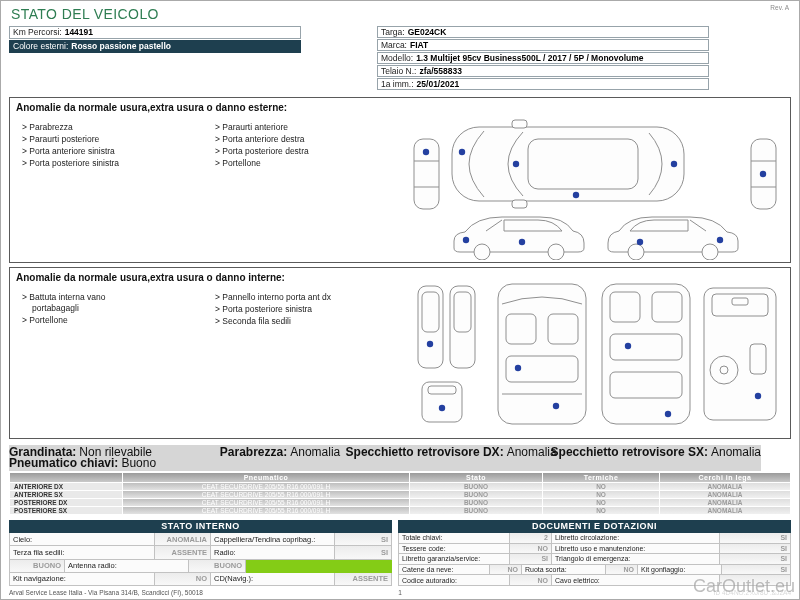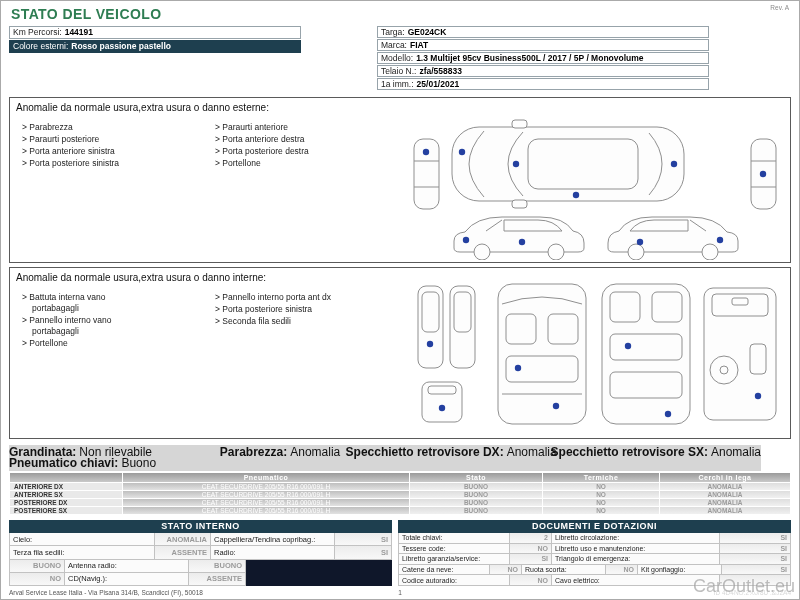--- a/index.html
+++ b/index.html
@@ -1,34 +1,34 @@
 <!DOCTYPE html>
 <html style="--title_green: #2e7d52; --bar_dark: #1e3f4f; --marker_blue: #2440a0; --band_gray: #d6d6d6;"><head>
 <meta charset="utf-8">
 <style>
   *{box-sizing:border-box;margin:0;padding:0}
   body{margin:0;background:#9a9a9a;font-family:"Liberation Sans",sans-serif}
   .page{position:relative;width:800px;height:600px;background:#fff;border:1px solid #aaa;overflow:hidden;margin:0 auto}
 
-  .doc-title{position:absolute;top:5px;left:10px;font-size:14px;font-weight:bold;letter-spacing:.4px;color:var(--title_green,#2e7d52)}
+  .doc-title{position:absolute;top:5px;left:10px;font-size:14px;font-weight:normal;letter-spacing:.4px;color:var(--title_green,#2e7d52)}
   .rev{position:absolute;top:3px;right:10px;font-size:6.5px;color:#8a8a8a}
 
   .info-left{position:absolute;top:25px;left:8px;width:292px}
   .info-right{position:absolute;top:25px;left:376px;width:332px}
   .inforow{height:13px;margin-bottom:1px;border:1px solid #97a3aa;background:#fff;font-size:8.5px;line-height:11px;padding:0 3px;white-space:nowrap;overflow:hidden}
   .info-right .inforow{height:12px;line-height:10px}
   .inforow .lbl{color:#222}
   .inforow .val{font-weight:bold;color:#000;margin-left:3px}
   .inforow.dark{background:var(--bar_dark,#1e3f4f);border-color:var(--bar_dark,#1e3f4f)}
   .inforow.dark .lbl,.inforow.dark .val{color:#fff}
 
   .panel{position:absolute;left:8px;width:782px;border:1px solid #5a5a5a;background:#fff}
   .panel.exterior{top:96px;height:166px}
   .panel.interior{top:266px;height:172px}
-  .panel-title{font-size:10px;font-weight:normal;padding:4px 6px 2px;color:#111}
+  .panel-title{font-size:10px;font-weight:bold;padding:4px 6px 2px;color:#111}
   .alist{position:absolute;list-style:none;font-size:8.5px;line-height:11px;color:#222}
   .alist li{padding-left:10px;text-indent:-10px;margin-bottom:1px}
   .alist li::before{content:"> "}
   .ext-col1{top:24px;left:12px;width:185px}
   .ext-col2{top:24px;left:205px;width:185px}
   .int-col1{top:24px;left:12px;width:130px}
   .int-col2{top:24px;left:205px;width:175px}
   .diagram{position:absolute;top:14px;left:396px}
   .panel.interior .diagram{top:10px}
   .ln{stroke:#8f8f8f;fill:none;stroke-width:1}
@@ -42,21 +42,21 @@
   .sumitem .val{margin-left:3px}
   .si-1{width:218px}.si-2{width:130px}.si-3{width:205px}
 
   .tyres{position:absolute;top:471px;left:8px;width:782px;border-collapse:separate;border-spacing:1px;table-layout:fixed}
   .tyres th{height:9px;background:linear-gradient(#9b9b9b,#c9c9c9);color:#fff;font-size:7px;font-weight:bold;text-align:center;letter-spacing:.5px;padding:0}
   .tyres td{height:7px;font-size:6.5px;line-height:7px;padding:0 4px;white-space:nowrap;overflow:hidden}
   .tyres td.pos{background:#e9e9e9;color:#333;font-weight:bold}
   .tyres td.spec{background:linear-gradient(#bfbfbf,#e2e2e2);color:#fff;text-align:center}
   .tyres td.cval{background:linear-gradient(#dedede,#f0f0f0);color:#9b9b9b;text-align:center;font-weight:bold}
 
-  .btable{position:absolute;top:519px;background:#0f172a}
+  .btable{position:absolute;top:519px;background:#84cc16}
   .btable.left{left:8px;width:383px}
   .btable.right{left:397px;width:393px}
   .bhead{height:13px;line-height:13px;background:var(--bar_dark,#1e3f4f);color:#fff;font-size:9px;font-weight:bold;text-align:center;letter-spacing:.5px}
   .brow{display:flex}
   .btable.left .brow{height:13.25px}
   .btable.right .brow{height:10.6px}
   .bc{border:1px solid #c2c2c2;border-top:none;font-size:7.5px;overflow:hidden;white-space:nowrap;padding:0 3px;display:flex;align-items:center}
   .btable.right .bc{font-size:7px}
   .bc+.bc{border-left:none}
   .bc.lab{background:#fbfbfb;color:#222}
@@ -164,21 +164,20 @@
         <circle class="dot" cx="20" cy="28" r="3.2"></circle>
         <circle class="dot" cx="100" cy="30" r="3.2"></circle>
       </g>
     </svg>
   </div>
 
   <div class="panel interior">
     <div class="panel-title">Anomalie da normale usura,extra usura o danno interne:</div>
     <ul class="alist int-col1">
       <li>Battuta interna vano portabagagli</li>
-      <li>Pannello interno vano portabagagli</li>
       <li>Portellone</li>
     </ul>
     <ul class="alist int-col2">
       <li>Pannello interno porta ant dx</li>
       <li>Porta posteriore sinistra</li>
       <li>Seconda fila sedili</li>
     </ul>
     <svg class="diagram" width="380" height="152" viewBox="0 0 380 152">
       <g>
         <rect class="shape" x="12" y="8" width="25" height="82" rx="8"></rect>
@@ -297,20 +296,21 @@
       <div class="bc val wA2">ASSENTE</div>
       <div class="bc lab wA3">Radio:</div>
       <div class="bc val wA4">SI</div>
     </div>
     <div class="brow">
       <div class="bc val wA2">BUONO</div>
       <div class="bc lab wA3">Antenna radio:</div>
       <div class="bc val wA4">BUONO</div>
     </div>
     <div class="brow">
+      <div class="bc lab wA1">Kit navigazione:</div>
       <div class="bc val wA2">NO</div>
       <div class="bc lab wA3">CD(Navig.):</div>
       <div class="bc val wA4">ASSENTE</div>
     </div>
   </div>
 
   <div class="btable right">
     <div class="bhead">DOCUMENTI E DOTAZIONI</div>
     <div class="brow">
       <div class="bc lab wB1">Totale chiavi:</div>

